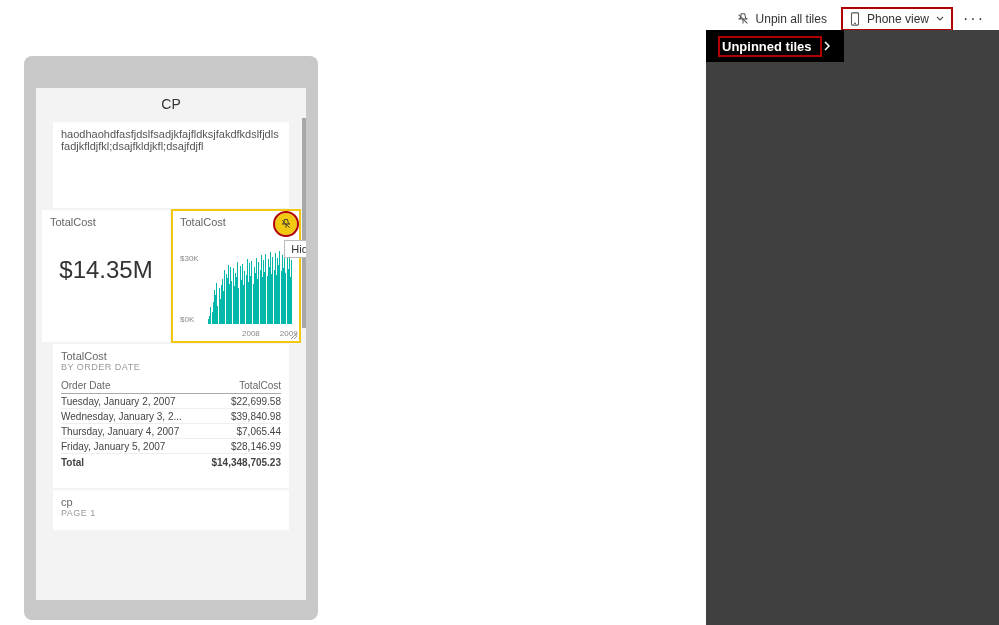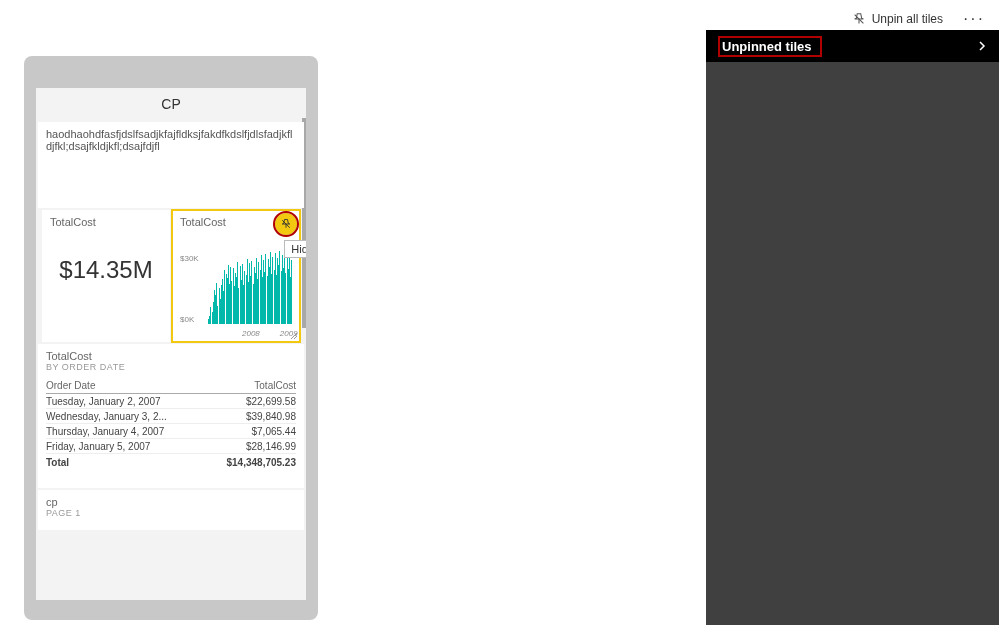--- a/index.html
+++ b/index.html
@@ -45,21 +45,21 @@
 
   
   .side-panel {
     position: absolute;
     top: 30px;
     right: 0;
     bottom: 0;
     width: 293px;
     background: #404040;
     display: flex;
-    flex-direction: column;
+    flex-direction: row;
   }
   .panel-header {
     background: #000;
     color: #fff;
     height: 32px;
     display: flex;
     align-items: center;
     justify-content: space-between;
     padding: 0 12px;
     font-size: 13px;
@@ -123,21 +123,21 @@
   }
   .dash-title {
     text-align: center;
     font-size: 14px;
     color: #333;
     padding: 8px 0;
   }
 
   .tile {
     background: #fff;
-    margin: 2px 2px;
+    margin: 2px 17px;
     padding: 6px 8px;
     font-size: 11px;
     color: #555;
     position: relative;
   }
   .tile.text-tile { height: 86px; }
   .tile-row { display: flex; gap: 2px; margin: 2px 6px; }
   .tile-half { flex: 1 1 0; background: #fff; padding: 6px 8px; position: relative; height: 132px;}
   .tile-label { font-size: 11px; color: #666; }
   .big-number {
@@ -205,21 +205,20 @@
     background: #01b8aa;
   }
   .x-ticks {
     position: absolute;
     bottom: 4px;
     left: 70px;
     font-size: 8px;
     color: #888;
     display: flex;
     gap: 20px;
-    font-style: italic;
   }
   .resize-handle {
     position: absolute;
     right: 2px;
     bottom: 2px;
     width: 8px;
     height: 8px;
   }
 
   
@@ -237,20 +236,30 @@
 </head>
 <body>
 
 <div class="toolbar">
   <div class="toolbar-btn">
     <svg width="14" height="14" viewBox="0 0 16 16" fill="none" stroke="#555" stroke-width="1.2">
       <path d="M6 2l4 0 1 5 2 1-10 0 2-1z M8 8l0 5"></path>
         <path d="M3 3l10 10"></path>
     </svg>
     <span>Unpin all tiles</span>
+  </div>
+  <div class="toolbar-btn phone-view-btn">
+    <svg width="12" height="14" viewBox="0 0 12 16" fill="none" stroke="#555" stroke-width="1.2">
+      <rect x="2" y="1" width="8" height="14" rx="1"></rect>
+        <line x1="5" y1="13" x2="7" y2="13"></line>
+    </svg>
+    <span>Phone view</span>
+    <svg width="10" height="10" viewBox="0 0 10 10" fill="none" stroke="#555" stroke-width="1.2">
+        <path d="M2 3l3 3 3-3"></path>
+      </svg>
   </div>
   <div class="dots">···</div>
 </div>
 
 <div class="side-panel">
   <div class="panel-header">
     <span class="title-wrap">Unpinned tiles</span>
     <svg width="10" height="12" viewBox="0 0 10 12" fill="none" stroke="#fff" stroke-width="1.5">
         <path d="M3 2l4 4-4 4"></path>
       </svg>

